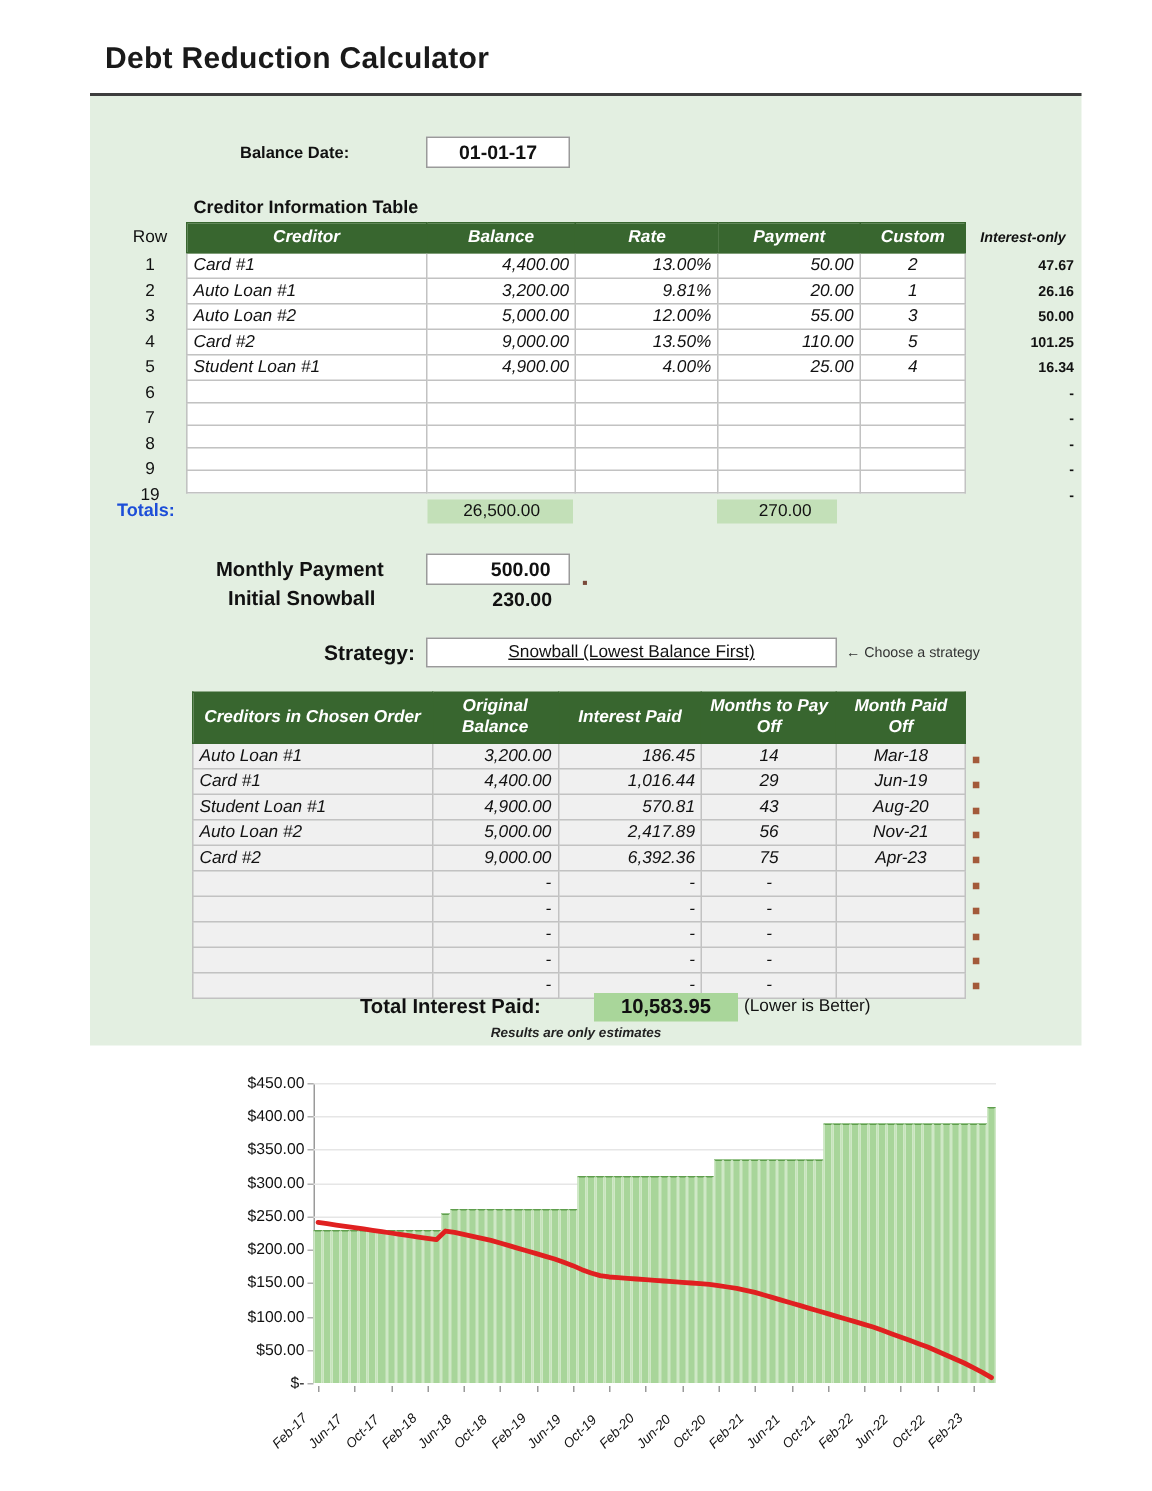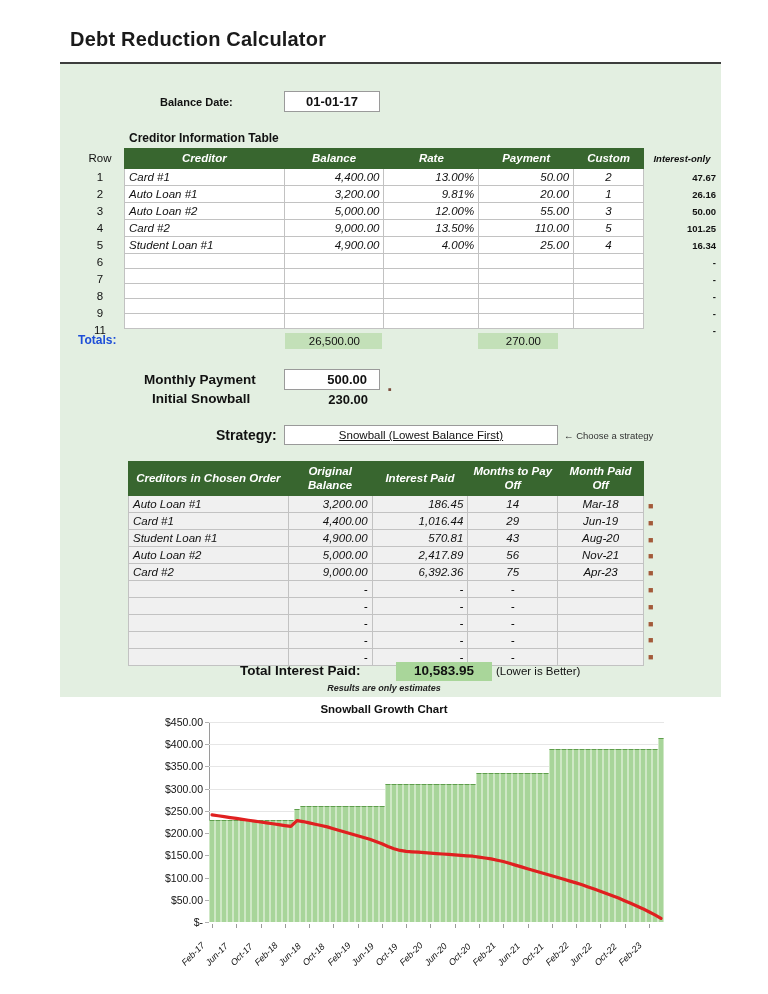--- a/index.html
+++ b/index.html
@@ -342,21 +342,21 @@
     <div class="rg-head">Row</div>
     <div class="rg">1</div>
     <div class="rg">2</div>
     <div class="rg">3</div>
     <div class="rg">4</div>
     <div class="rg">5</div>
     <div class="rg">6</div>
     <div class="rg">7</div>
     <div class="rg">8</div>
     <div class="rg">9</div>
-    <div class="rg">11</div>
+    <div class="rg">19</div>
   </div>
 
   <table class="grid" id="creditor-table">
     <colgroup>
       <col class="c-name">
         <col class="c-bal">
         <col class="c-rate">
         <col class="c-pay">
         <col class="c-cust">
     </colgroup>
@@ -574,21 +574,20 @@
       <div class="dot">■</div>
       <div class="dot">■</div>
     </div>
 
   <div id="tip-label">Total Interest Paid:</div>
   <div id="tip-val">10,583.95</div>
   <div id="tip-note">(Lower is Better)</div>
   <div id="estimates-note">Results are only estimates</div>
 
   <div id="chart-wrap">
-    <div id="chart-title">Snowball Growth Chart</div>
     <div id="plot">
       <div id="yaxis"></div>
       <div id="xaxis"></div>
       <div id="grid-layer">
           <div class="ytickmark" style="top: 200px;"></div>
           <div class="gridline" style="top: 177.778px;"></div>
           <div class="ytickmark" style="top: 177.778px;"></div>
           <div class="gridline" style="top: 155.556px;"></div>
           <div class="ytickmark" style="top: 155.556px;"></div>
           <div class="gridline" style="top: 133.333px;"></div>

